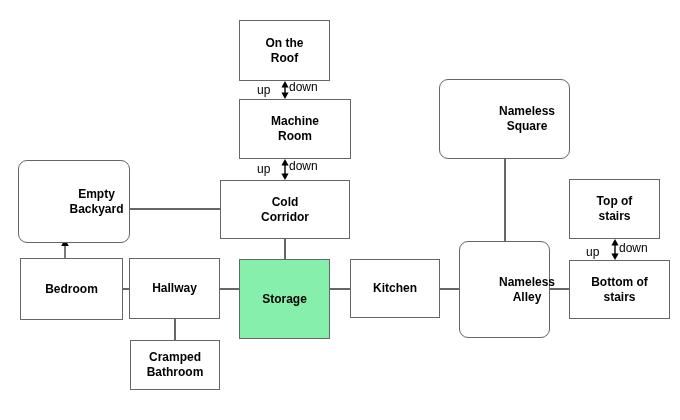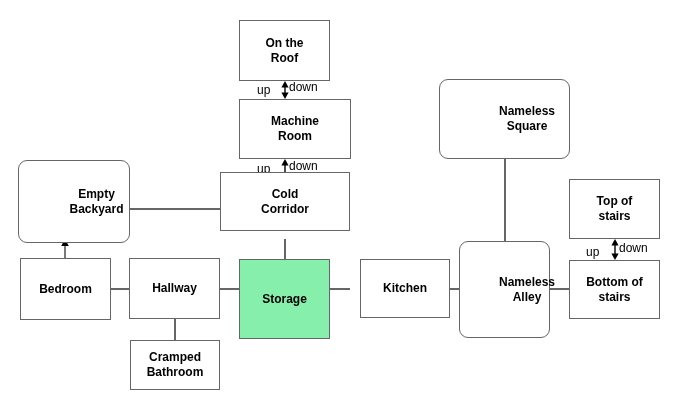--- a/index.html
+++ b/index.html
@@ -28,31 +28,31 @@
     position:absolute;
     font-size:12px;line-height:14px;font-weight:400;color:#000000;
     white-space:nowrap;
     text-align:center;
   }
   .up{width:26px;text-align:left;}
 
   
   #on-the-roof      {left:239px;top:20px;width:91px;height:61px;}
   #machine-room     {left:239px;top:99px;width:112px;height:60px;}
-  #cold-corridor    {left:220px;top:172px;width:130px;height:59px;}
+  #cold-corridor    {left:220px;top:180px;width:130px;height:59px;}
   #empty-backyard   {left:18px;top:160px;width:112px;height:83px;}
-  #bedroom          {left:20px;top:258px;width:91px;height:62px;}
+  #bedroom          {left:20px;top:258px;width:103px;height:62px;}
   #hallway          {left:129px;top:258px;width:91px;height:61px;}
   #storage          {left:239px;top:259px;width:91px;height:80px;background:#86efac;}
-  #kitchen          {left:360px;top:259px;width:90px;height:59px;}
+  #kitchen          {left:350px;top:259px;width:90px;height:59px;}
   #cramped-bathroom {left:130px;top:340px;width:90px;height:50px;}
   #nameless-square  {left:439px;top:79px;width:131px;height:80px;}
   #nameless-alley   {left:459px;top:241px;width:91px;height:97px;}
   #top-of-stairs    {left:569px;top:179px;width:91px;height:60px;}
-  #bottom-of-stairs {left:569px;top:260px;width:91px;height:59px;}
+  #bottom-of-stairs {left:569px;top:260px;width:101px;height:59px;}
 
   
   #e-eb-cc {left:130px;top:208px;width:90px;}
   #e-cc-st {left:284px;top:239px;height:20px;}
   #e-bd-hw {left:111px;top:288px;width:18px;}
   #e-hw-st {left:220px;top:288px;width:19px;}
   #e-st-kt {left:330px;top:288px;width:20px;}
   #e-kt-na {left:440px;top:288px;width:19px;}
   #e-na-bs {left:550px;top:288px;width:19px;}
   #e-ns-na {left:504px;top:159px;height:82px;}

